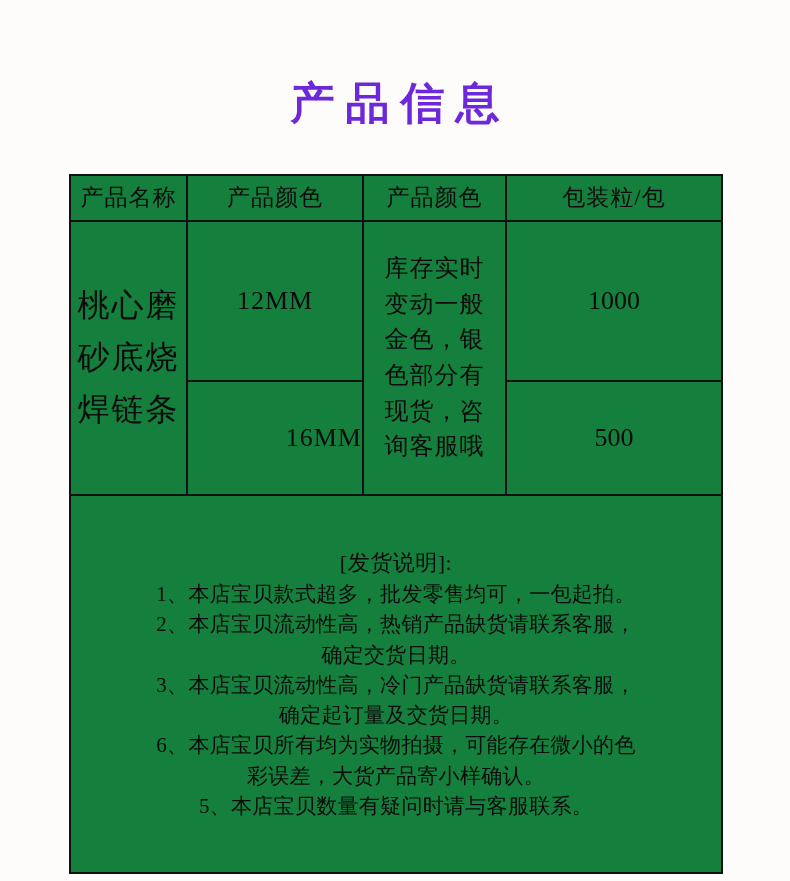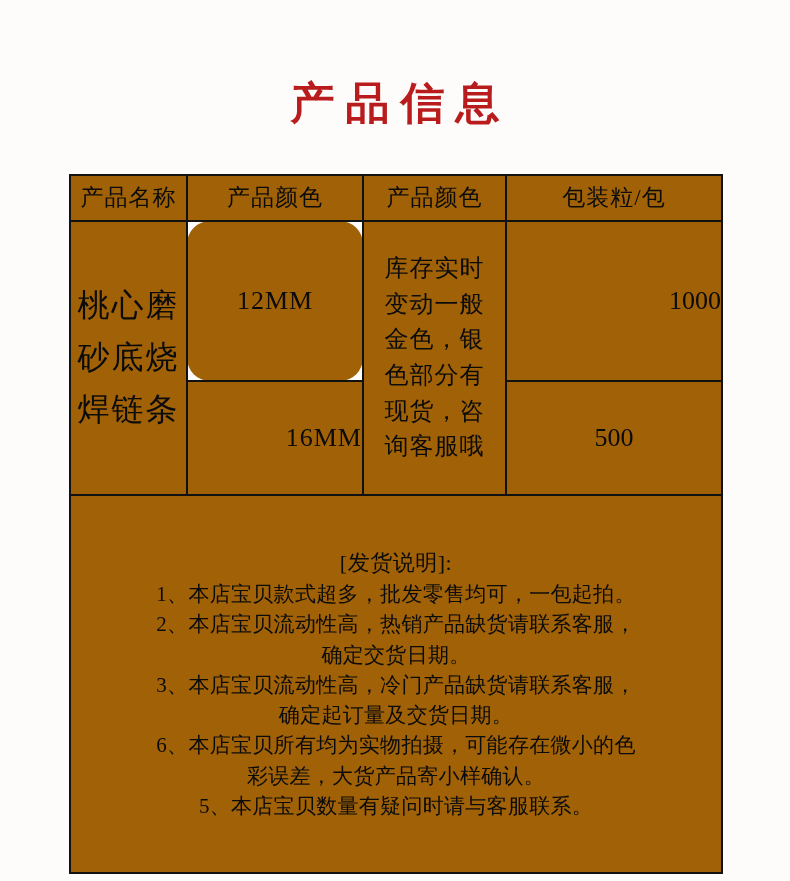--- a/index.html
+++ b/index.html
@@ -25,21 +25,21 @@
   
   .title {
     position: absolute;
     left: 0;
     top: 78px;
     width: 790px;
     text-align: center;
     font-family: "Liberation Sans", "DejaVu Sans", sans-serif;
     font-size: 44px;
     font-weight: bold;
-    color: #b91c1c;
+    color: #6d28d9;
     letter-spacing: 11px;
     text-indent: 11px;
     line-height: 1.15;
   }
 
   
   .table-wrap {
     position: absolute;
     left: 69px;
     top: 174px;
@@ -53,21 +53,21 @@
     color: #0b0b0b;
   }
 
   table.info-table td,
   table.info-table th {
     border: 2px solid #111;
     padding: 0;
     font-weight: normal;
     vertical-align: middle;
     text-align: center;
-    background: #a16207;
+    background: #15803d;
   }
 
   
   col.c1 { width: 117px; }
   col.c2 { width: 176px; }
   col.c3 { width: 143px; }
   col.c4 { width: 216px; }
 
   
   .hdr-cell {
@@ -84,38 +84,38 @@
     line-height: 1.62;
     letter-spacing: 2px;
     padding: 0 6px;
   }
   .name-cell .nm-line { display: block; }
 
   .spec-cell {
     font-size: 26px;
     letter-spacing: 1px;
   }
-  .spec-cell.r1 { height: 126px; border-radius: 23px; }
+  .spec-cell.r1 { height: 126px; }
   .spec-cell.r2 { height: 106px; text-align: right; }
 
   .color-cell {
     font-size: 24px;
     line-height: 1.48;
     letter-spacing: 1px;
     padding: 4px 8px 2px 8px;
     vertical-align: middle;
   }
   .color-cell .cl-line { display: block; white-space: nowrap; }
 
   .pack-cell {
     font-size: 26px;
     vertical-align: bottom;
     padding-bottom: 4px;
   }
-  .pack-cell.p1 { height: 158px; text-align: right; }
+  .pack-cell.p1 { height: 158px; }
   .pack-cell.p2 { height: 112px; }
 
   
   .notes-cell {
     text-align: left;
     vertical-align: top;
     padding: 14px 16px 30px 12px;
     height: 376px;
   }
   .notes-title {

